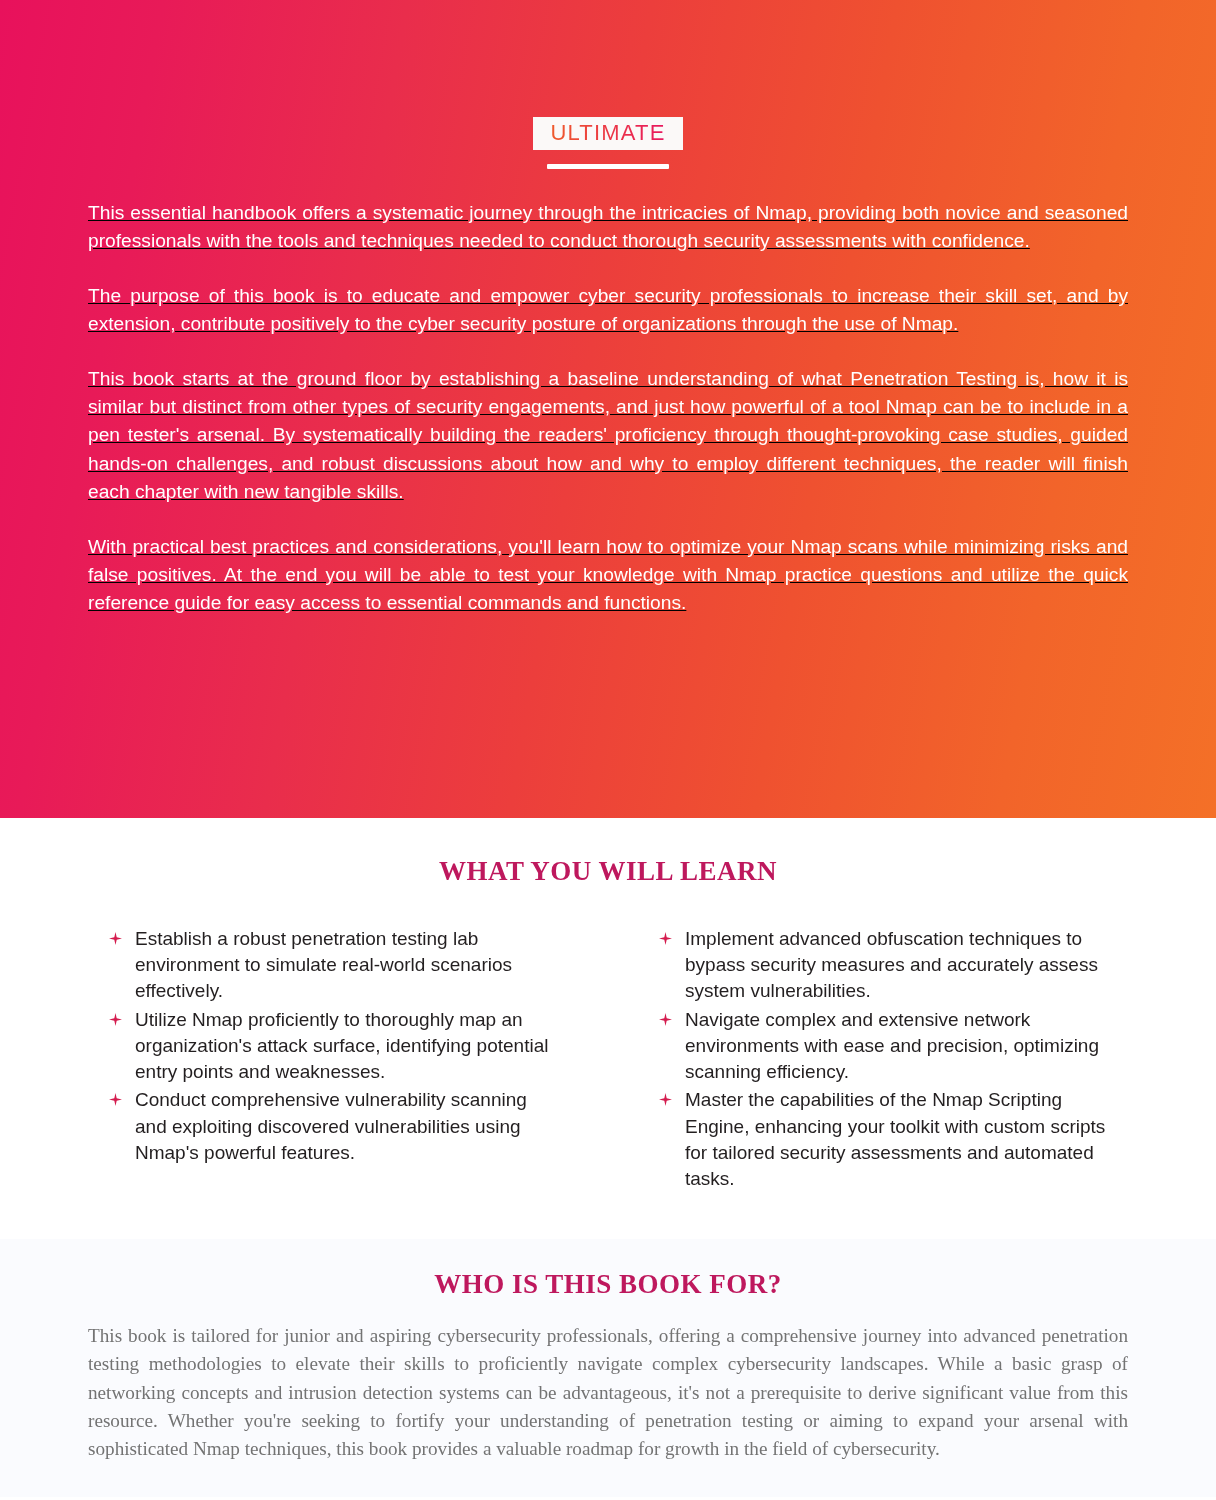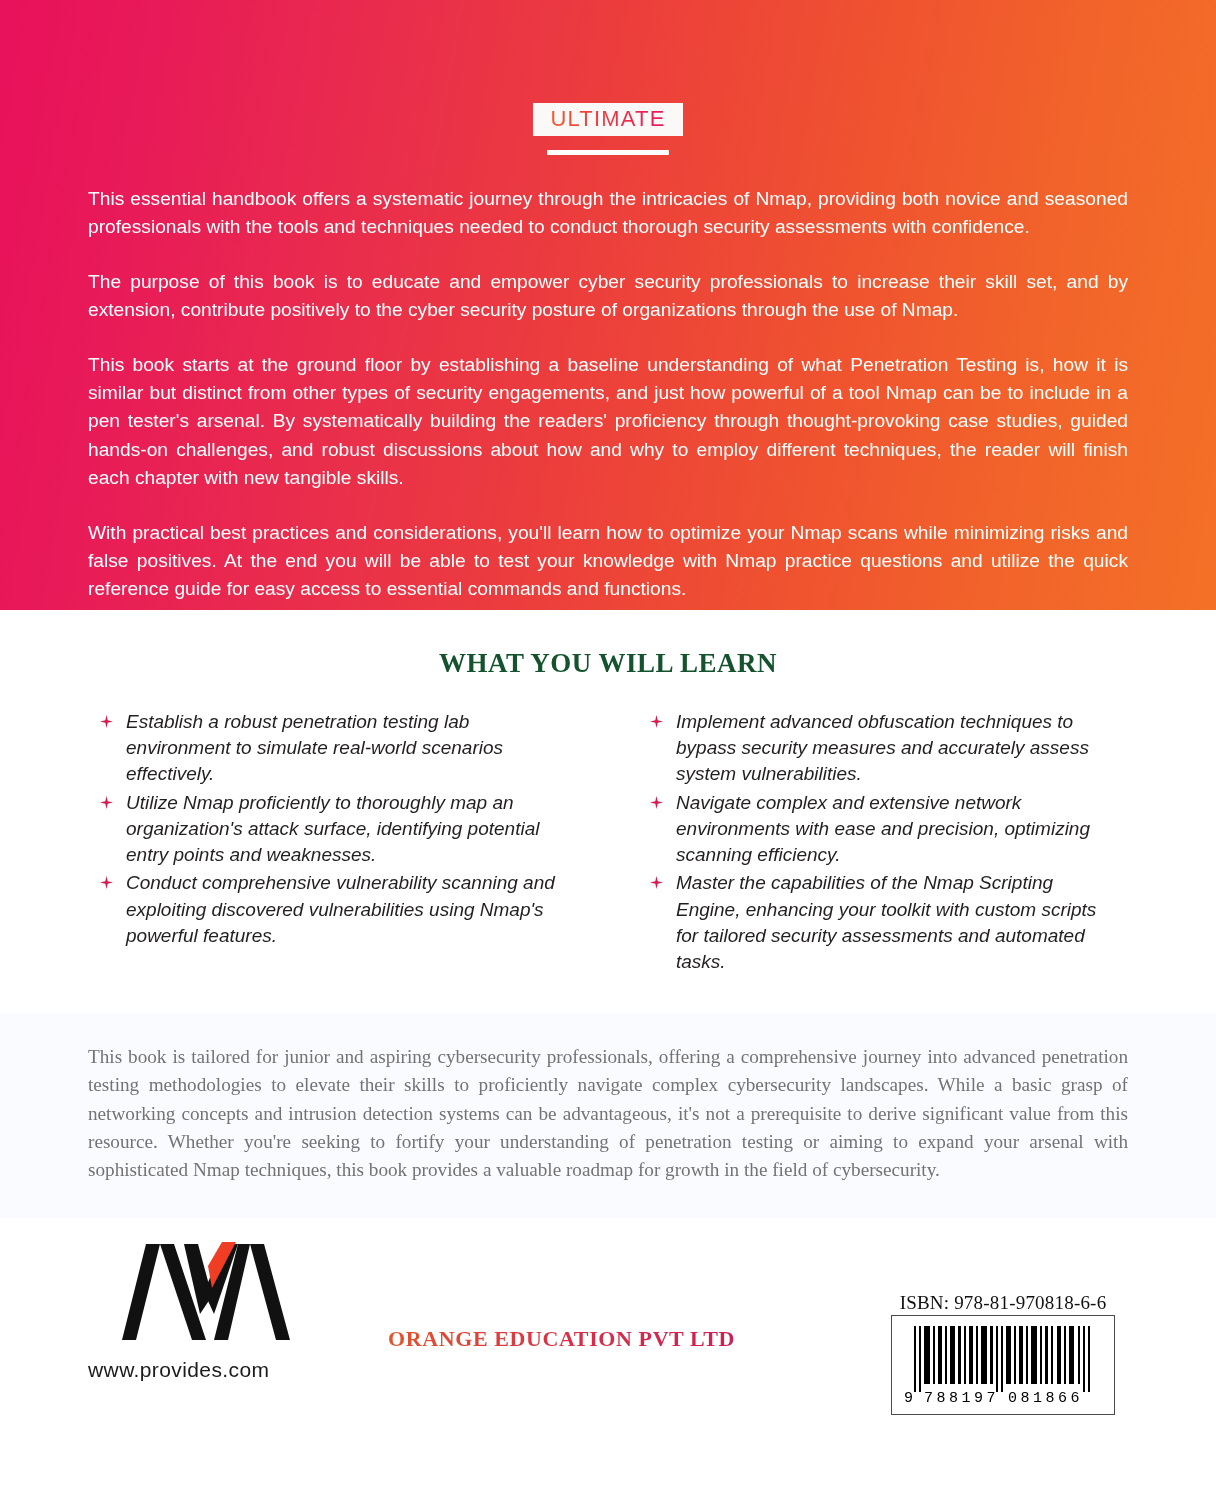--- a/index.html
+++ b/index.html
@@ -12,31 +12,32 @@
     height: 1500px;
     font-family: "Liberation Sans", sans-serif;
     overflow: hidden;
     position: relative;
   }
 
   
   .hero {
     position: relative;
     width: 1216px;
-    height: 610px;
+    height: 818px;
     background: linear-gradient(100deg,
         #e8115c 0%,
         #e81a58 12%,
         #e92d4c 30%,
         #ec3e3c 48%,
         #ef5130 66%,
         #f2642a 84%,
         #f47027 100%);
     box-sizing: border-box;
-    padding: 0 88px;
+    padding: 14px 88px;
+    text-decoration: underline;
   }
 
   .badge-row {
     text-align: center;
     padding-top: 103px;
   }
   .badge {
     display: inline-block;
     background: #fbf9f8;
     padding: 5px 17px 6px 17px;
@@ -94,34 +95,33 @@
     background: #ffffff;
     padding: 38px 88px 30px 88px;
     box-sizing: border-box;
   }
   .section-heading {
     text-align: center;
     font-family: "Liberation Serif", "DejaVu Serif", serif;
     font-weight: 700;
     font-size: 27px;
     letter-spacing: 0.5px;
-    color: #14532d;
+    color: #be185d;
     margin: 0 0 22px 0;
   }
   .learn-cols {
     display: flex;
     gap: 60px;
   }
   .learn-col { flex: 1 1 0; }
 
   ul.bullets {
     list-style: none;
-    margin: 8px;
+    margin: 17px;
     padding: 0;
-    font-style: italic;
   }
   ul.bullets li {
     position: relative;
     padding-left: 30px;
     margin-bottom: 2px;
     font-size: 19px;
     line-height: 1.38;
     color: #231f20;
     font-family: "Liberation Sans", sans-serif;
   }
@@ -281,20 +281,21 @@
             </svg>
           <span>Master the capabilities of the Nmap Scripting Engine, enhancing your toolkit with custom scripts for tailored security assessments and automated tasks.</span>
         </li>
       </ul>
     </div>
 
   </div>
 </section>
 
 <section class="who-section">
+  <h2 class="section-heading">WHO IS THIS BOOK FOR?</h2>
   <p>This book is tailored for junior and aspiring cybersecurity professionals, offering a comprehensive journey into advanced penetration testing methodologies to elevate their skills to proficiently navigate complex cybersecurity landscapes. While a basic grasp of networking concepts and intrusion detection systems can be advantageous, it's not a prerequisite to derive significant value from this resource. Whether you're seeking to fortify your understanding of penetration testing or aiming to expand your arsenal with sophisticated Nmap techniques, this book provides a valuable roadmap for growth in the field of cybersecurity.</p>
 </section>
 
 <footer class="footer">
   <div class="footer-inner">
 
     <div class="brand-block">
       <svg class="ava-logo" width="168" height="104" viewBox="0 0 168 104">
 
         <polygon points="38,4 52,4 84,100 70,100" fill="#111111"></polygon>

